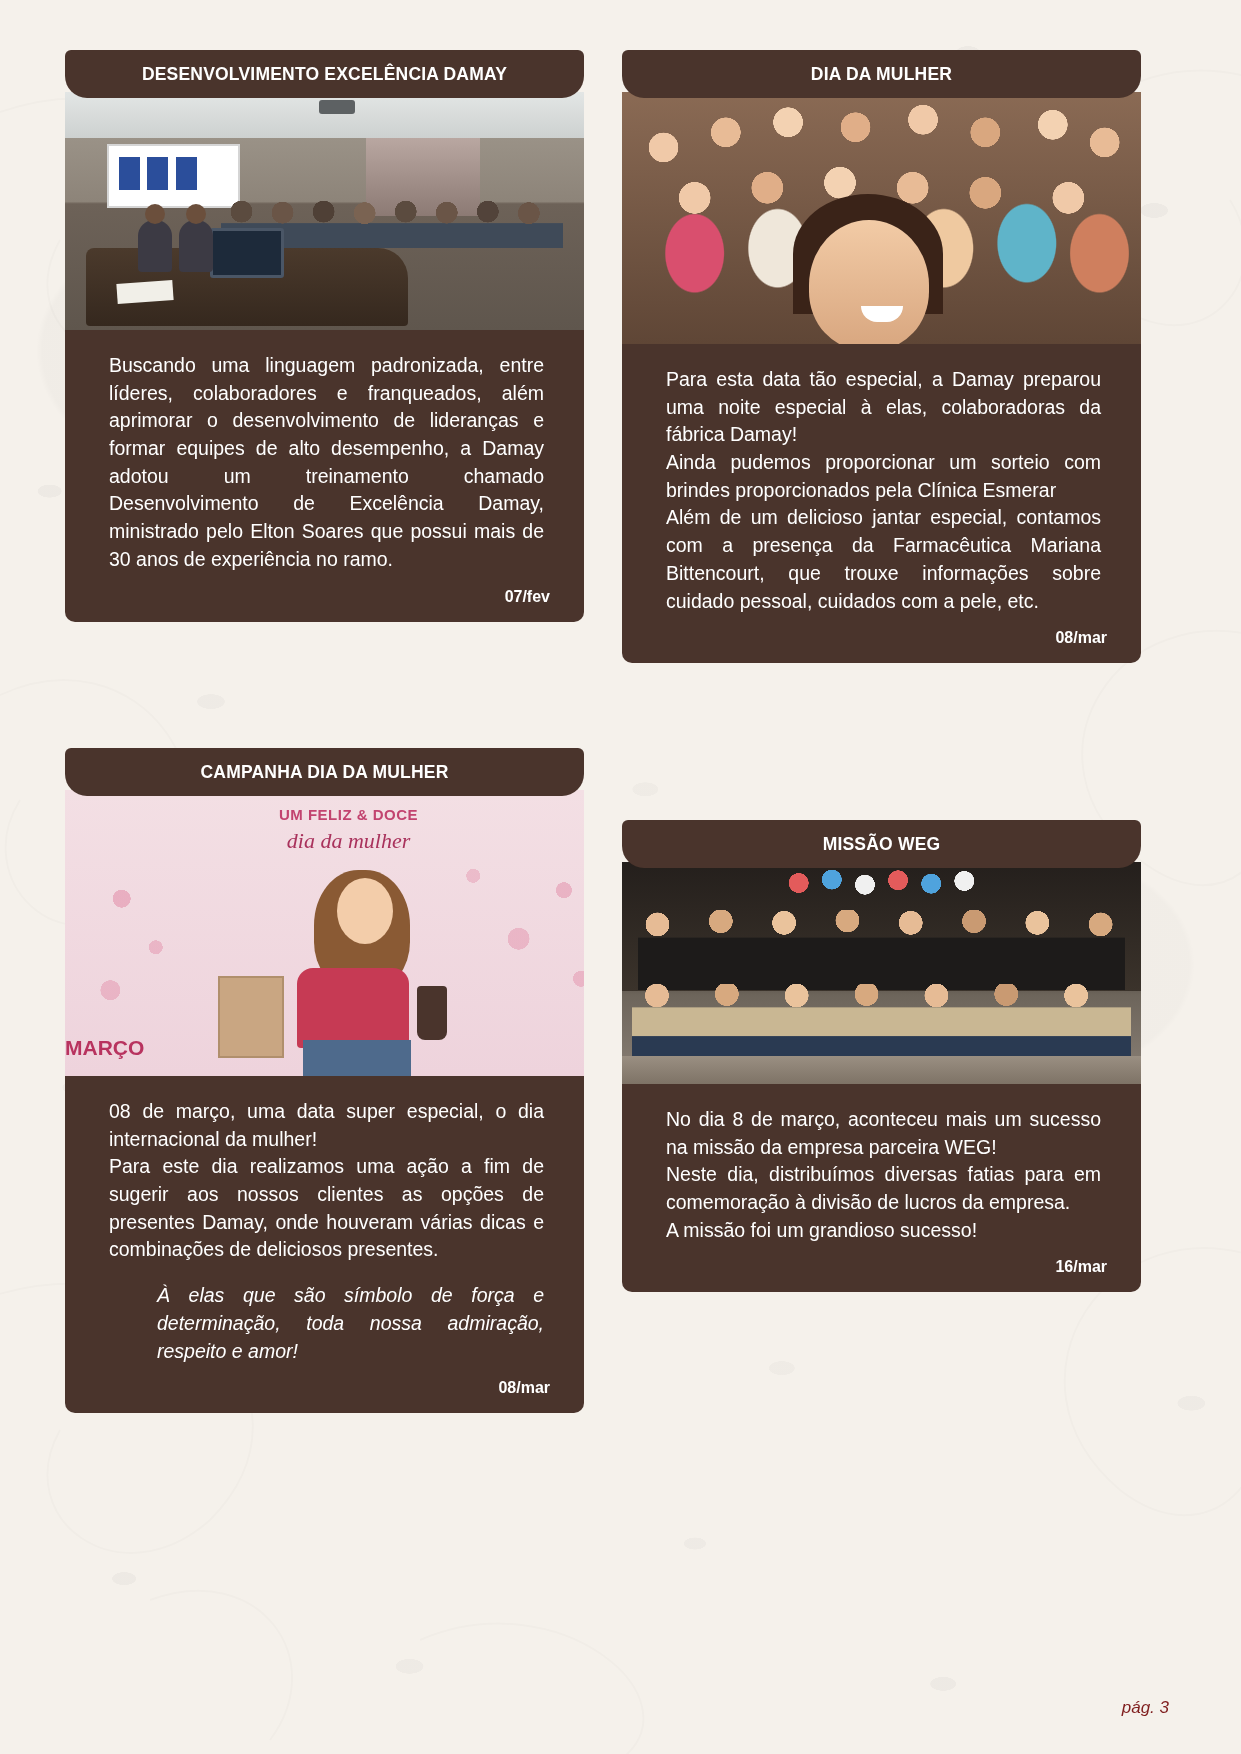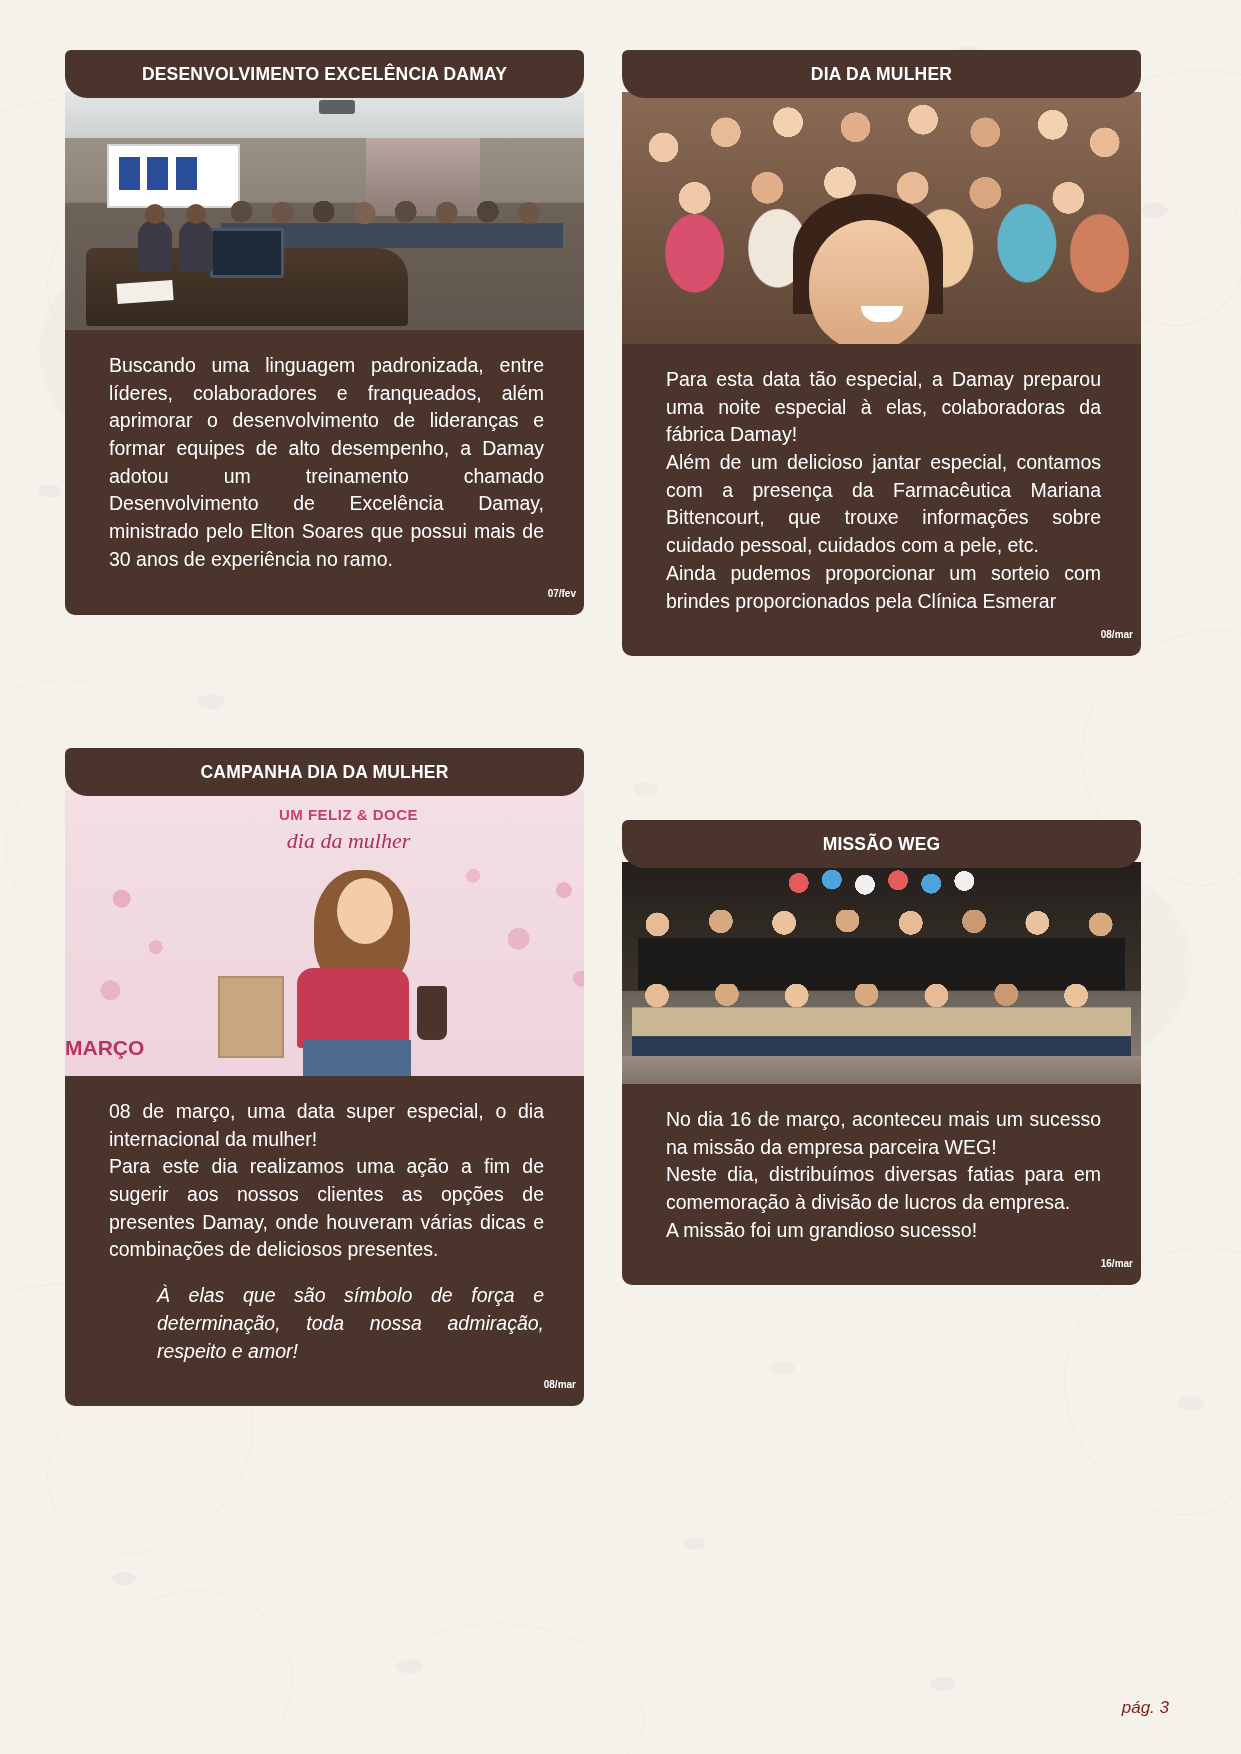--- a/index.html
+++ b/index.html
@@ -99,24 +99,24 @@
     text-align: justify;
     padding: 22px 40px 4px 44px;
     box-sizing: border-box;
   }
   .card-text p { margin: 0; }
   .card-text p.italic { font-style: italic; }
   .card-text p.gap { margin-top: 18px; margin-left: 48px; }
 
   .card-date {
     color: #ffffff;
-    font-size: 10px;
+    font-size: 16px;
     font-weight: bold;
     text-align: right;
-    padding: 10px 8px 16px 0;
+    padding: 10px 34px 16px 0;
   }
 
   .page-number {
     position: absolute;
     right: 72px;
     bottom: 36px;
     font-style: italic;
     font-size: 17px;
     color: #7f1d1d;
   }
@@ -336,41 +336,41 @@
         <div class="ph ph-group">
           <div class="wall"></div>
           <div class="crowd"></div>
           <div class="selfie-hair"></div>
           <div class="selfie-head"></div>
           <div class="selfie-smile"></div>
         </div>
       </div>
       <div class="card-text">
         <p>Para esta data tão especial, a Damay preparou uma noite especial à elas, colaboradoras da fábrica Damay!</p>
+        <p>Ainda pudemos proporcionar um sorteio com brindes proporcionados pela Clínica Esmerar</p>
         <p>Além de um delicioso jantar especial, contamos com a presença da Farmacêutica Mariana Bittencourt, que trouxe informações sobre cuidado pessoal, cuidados com a pele, etc.</p>
-        <p>Ainda pudemos proporcionar um sorteio com brindes proporcionados pela Clínica Esmerar</p>
       </div>
       <div class="card-date">08/mar</div>
     </div>
   </div>
 
   <div class="card" style="left:622px; top:820px;">
     <div class="card-header">MISSÃO WEG</div>
     <div class="card-body">
       <div class="card-photo">
         <div class="ph ph-weg">
           <div class="backwall"></div>
           <div class="balloons"></div>
           <div class="standing"></div>
           <div class="kneeling"></div>
           <div class="ground"></div>
         </div>
       </div>
       <div class="card-text">
-        <p>No dia 16 de março, aconteceu mais um sucesso na missão da empresa parceira WEG!</p>
+        <p>No dia 8 de março, aconteceu mais um sucesso na missão da empresa parceira WEG!</p>
         <p>Neste dia, distribuímos diversas fatias para em comemoração à divisão de lucros da empresa.</p>
         <p>A missão foi um grandioso sucesso!</p>
       </div>
       <div class="card-date">16/mar</div>
     </div>
   </div>
 
   <div class="page-number">pág. 3</div>
 </div>
 

